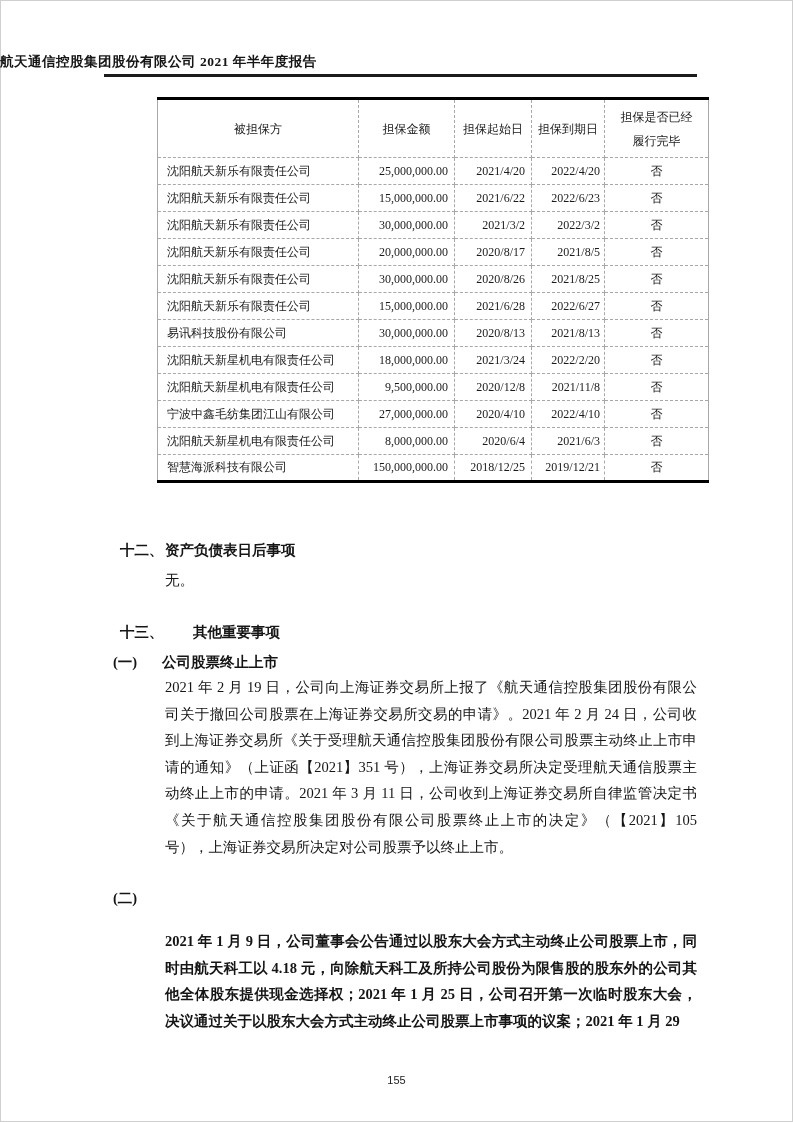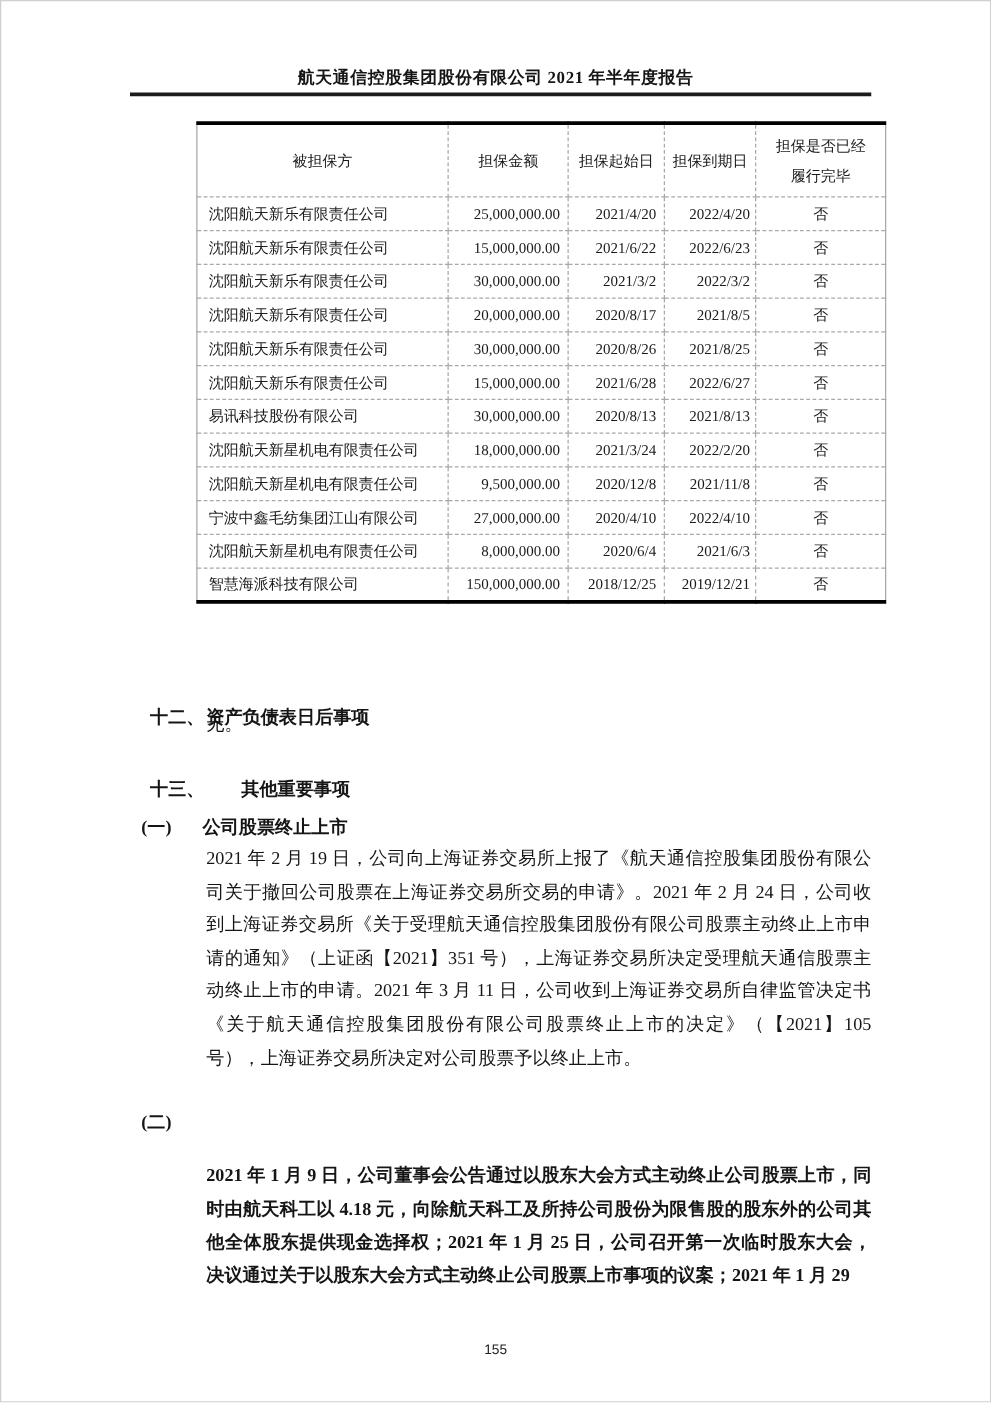--- a/index.html
+++ b/index.html
@@ -9,21 +9,21 @@
     color:#151515;
   }
   .page {
     position:relative; width:793px; height:1122px; background:#ffffff;
     overflow:hidden; box-shadow: inset 0 0 0 1px #cfcfcf;
   }
 
   
   .report-title {
     position:absolute; top:52px; left:0; width:793px;
-    text-align:center; font-size:13.5px; font-weight:bold;
+    text-align:left; font-size:13.5px; font-weight:bold;
     line-height:20px; letter-spacing:0.5px;
   }
   .header-rule {
     position:absolute; top:74px; left:104px; width:593px; height:3px;
     background:#1c1c1c;
   }
 
   
   table.gtable {
     position:absolute; left:157px; top:97px; width:526px;
@@ -57,21 +57,21 @@
   .h-sub {
     position:absolute; left:113px; display:flex;
     font-weight:bold; font-size:14.5px; line-height:20px; white-space:nowrap;
   }
   .h-sub .num { width:49px; flex:none; }
   .body-text {
     position:absolute; left:165px; width:532px;
     font-size:14.5px; line-height:26.6px;
     text-align:justify; text-justify:inter-character;
   }
-  #sec12        { top:564px; }
+  #sec12        { top:540px; }
   #sec12-body   { top:567px; }
   #sec13        { top:622px;gap:28px; }
   #sub1-heading { top:652px; }
   #para1        { top:674px; }
   #sub2-heading { top:888px; }
   #para2        { top:928px;font-weight:bold; }
 
   
   .page-number {
     position:absolute; top:1072px; left:0; width:793px; text-align:center;

